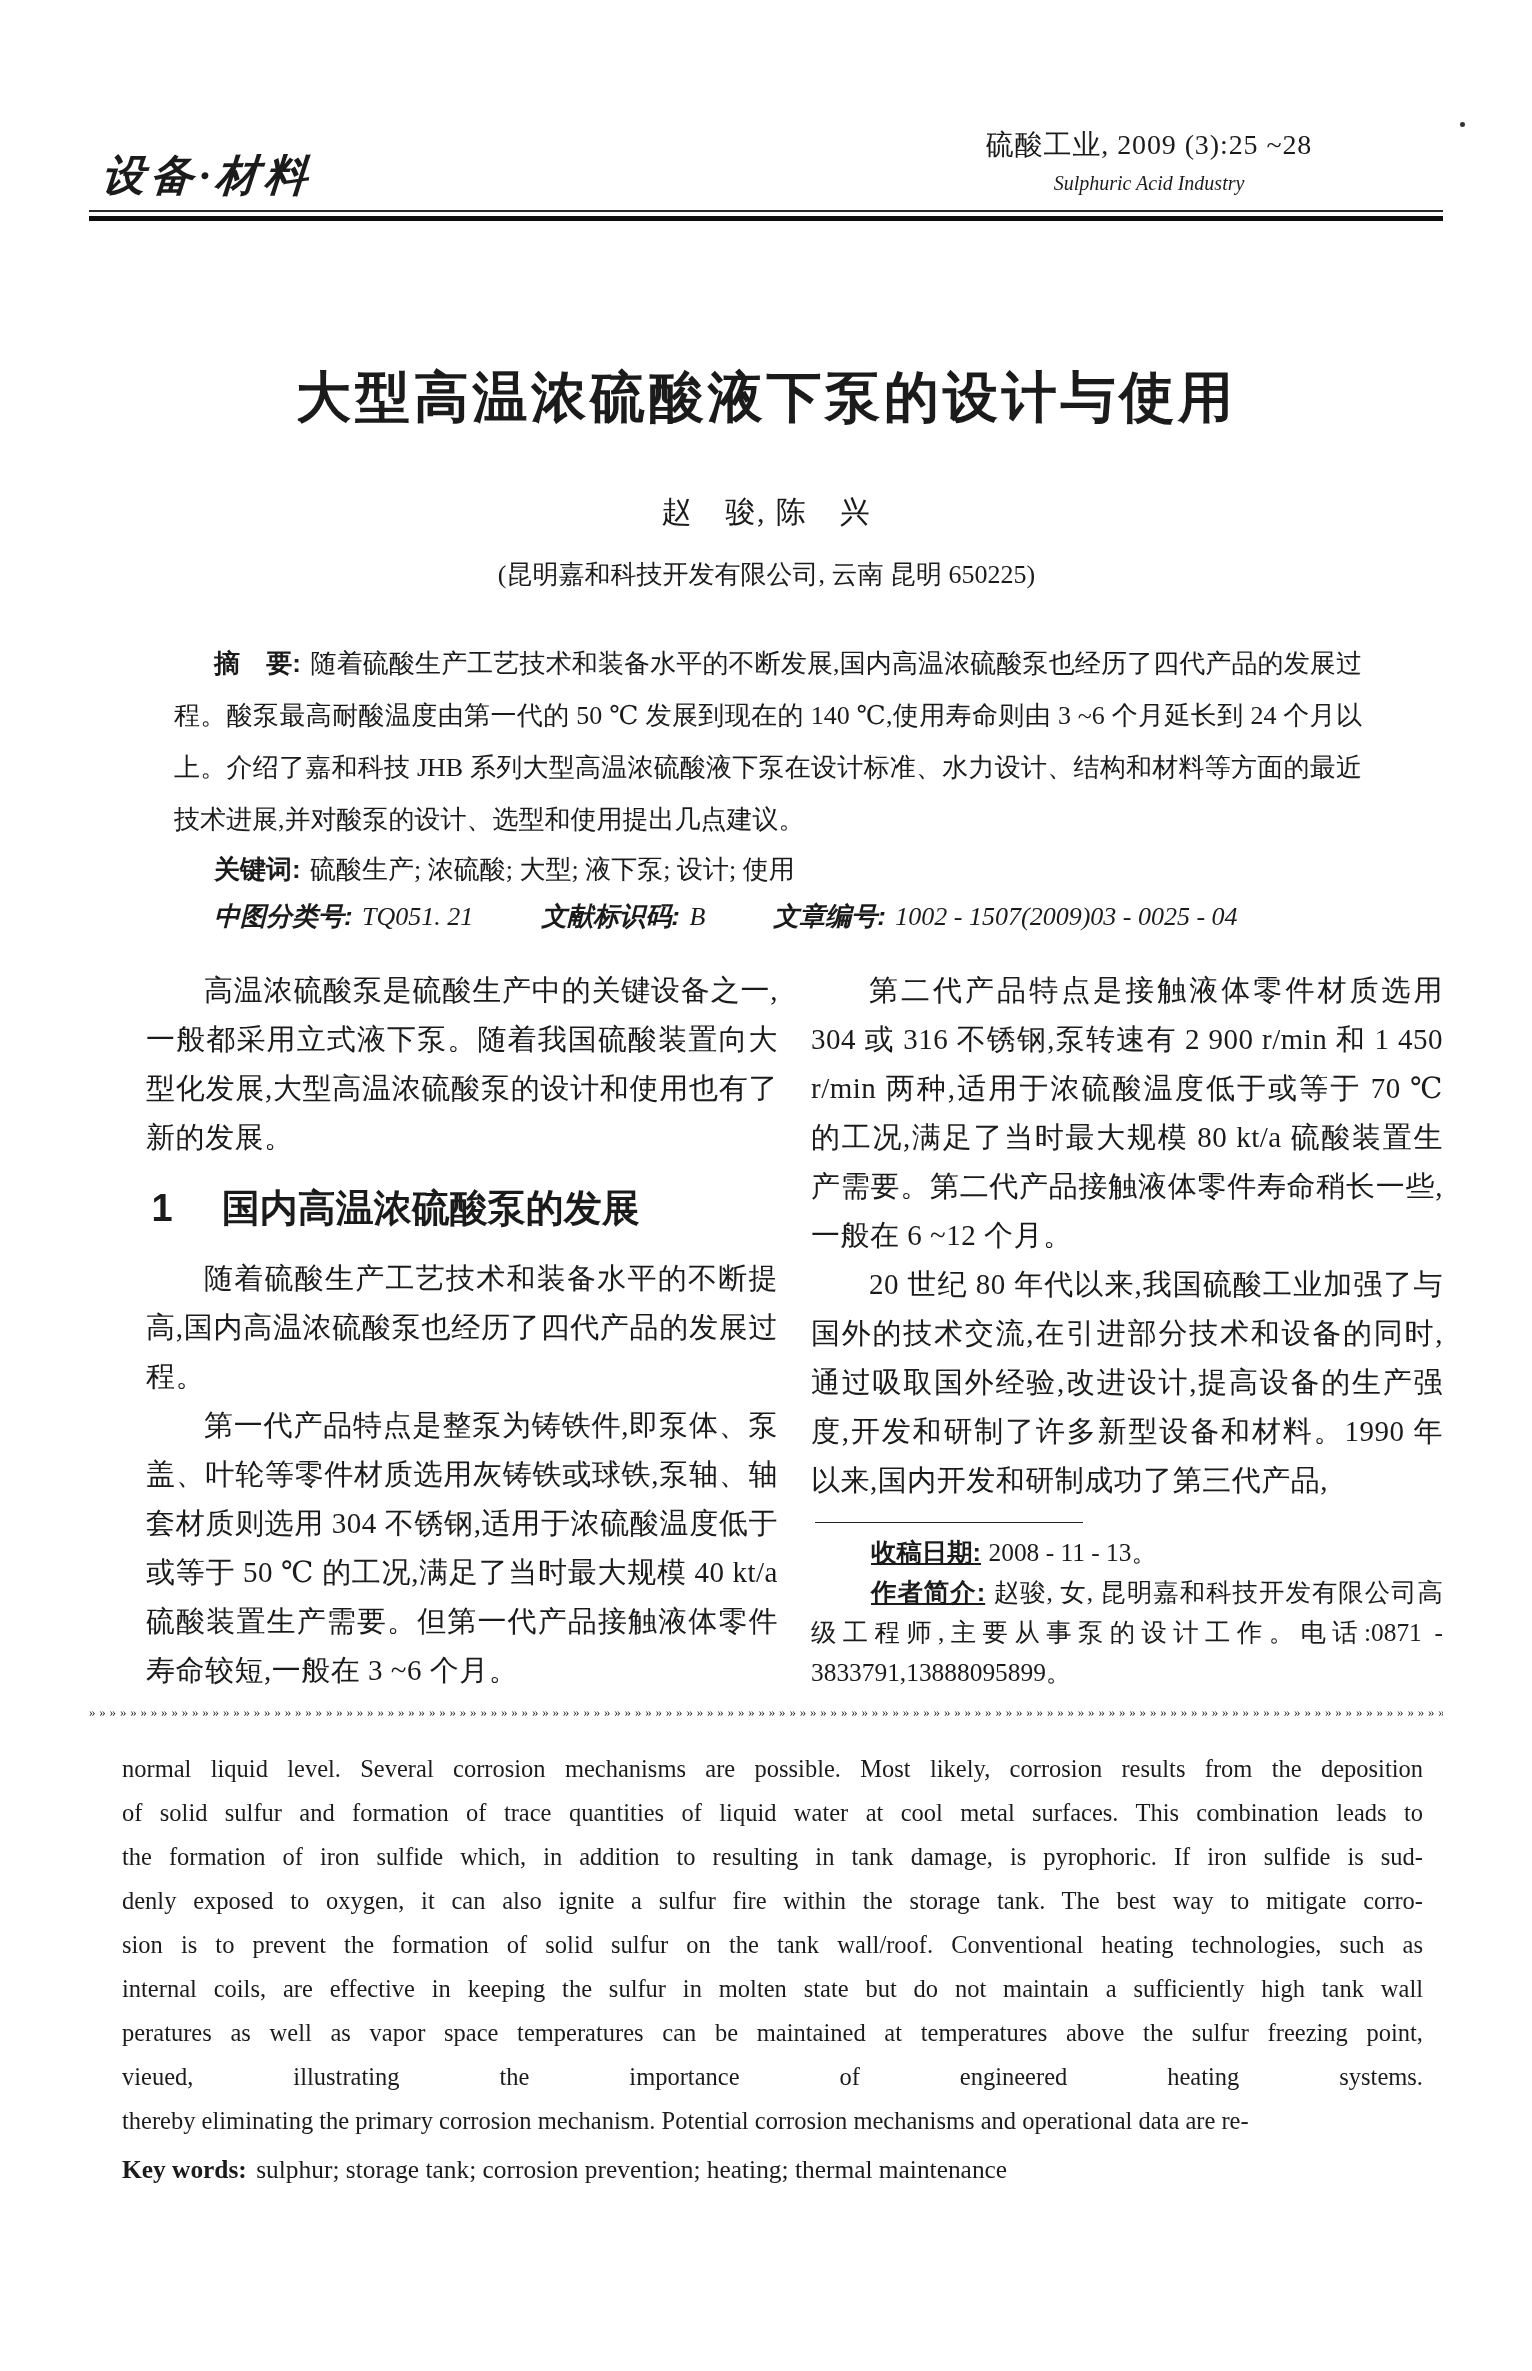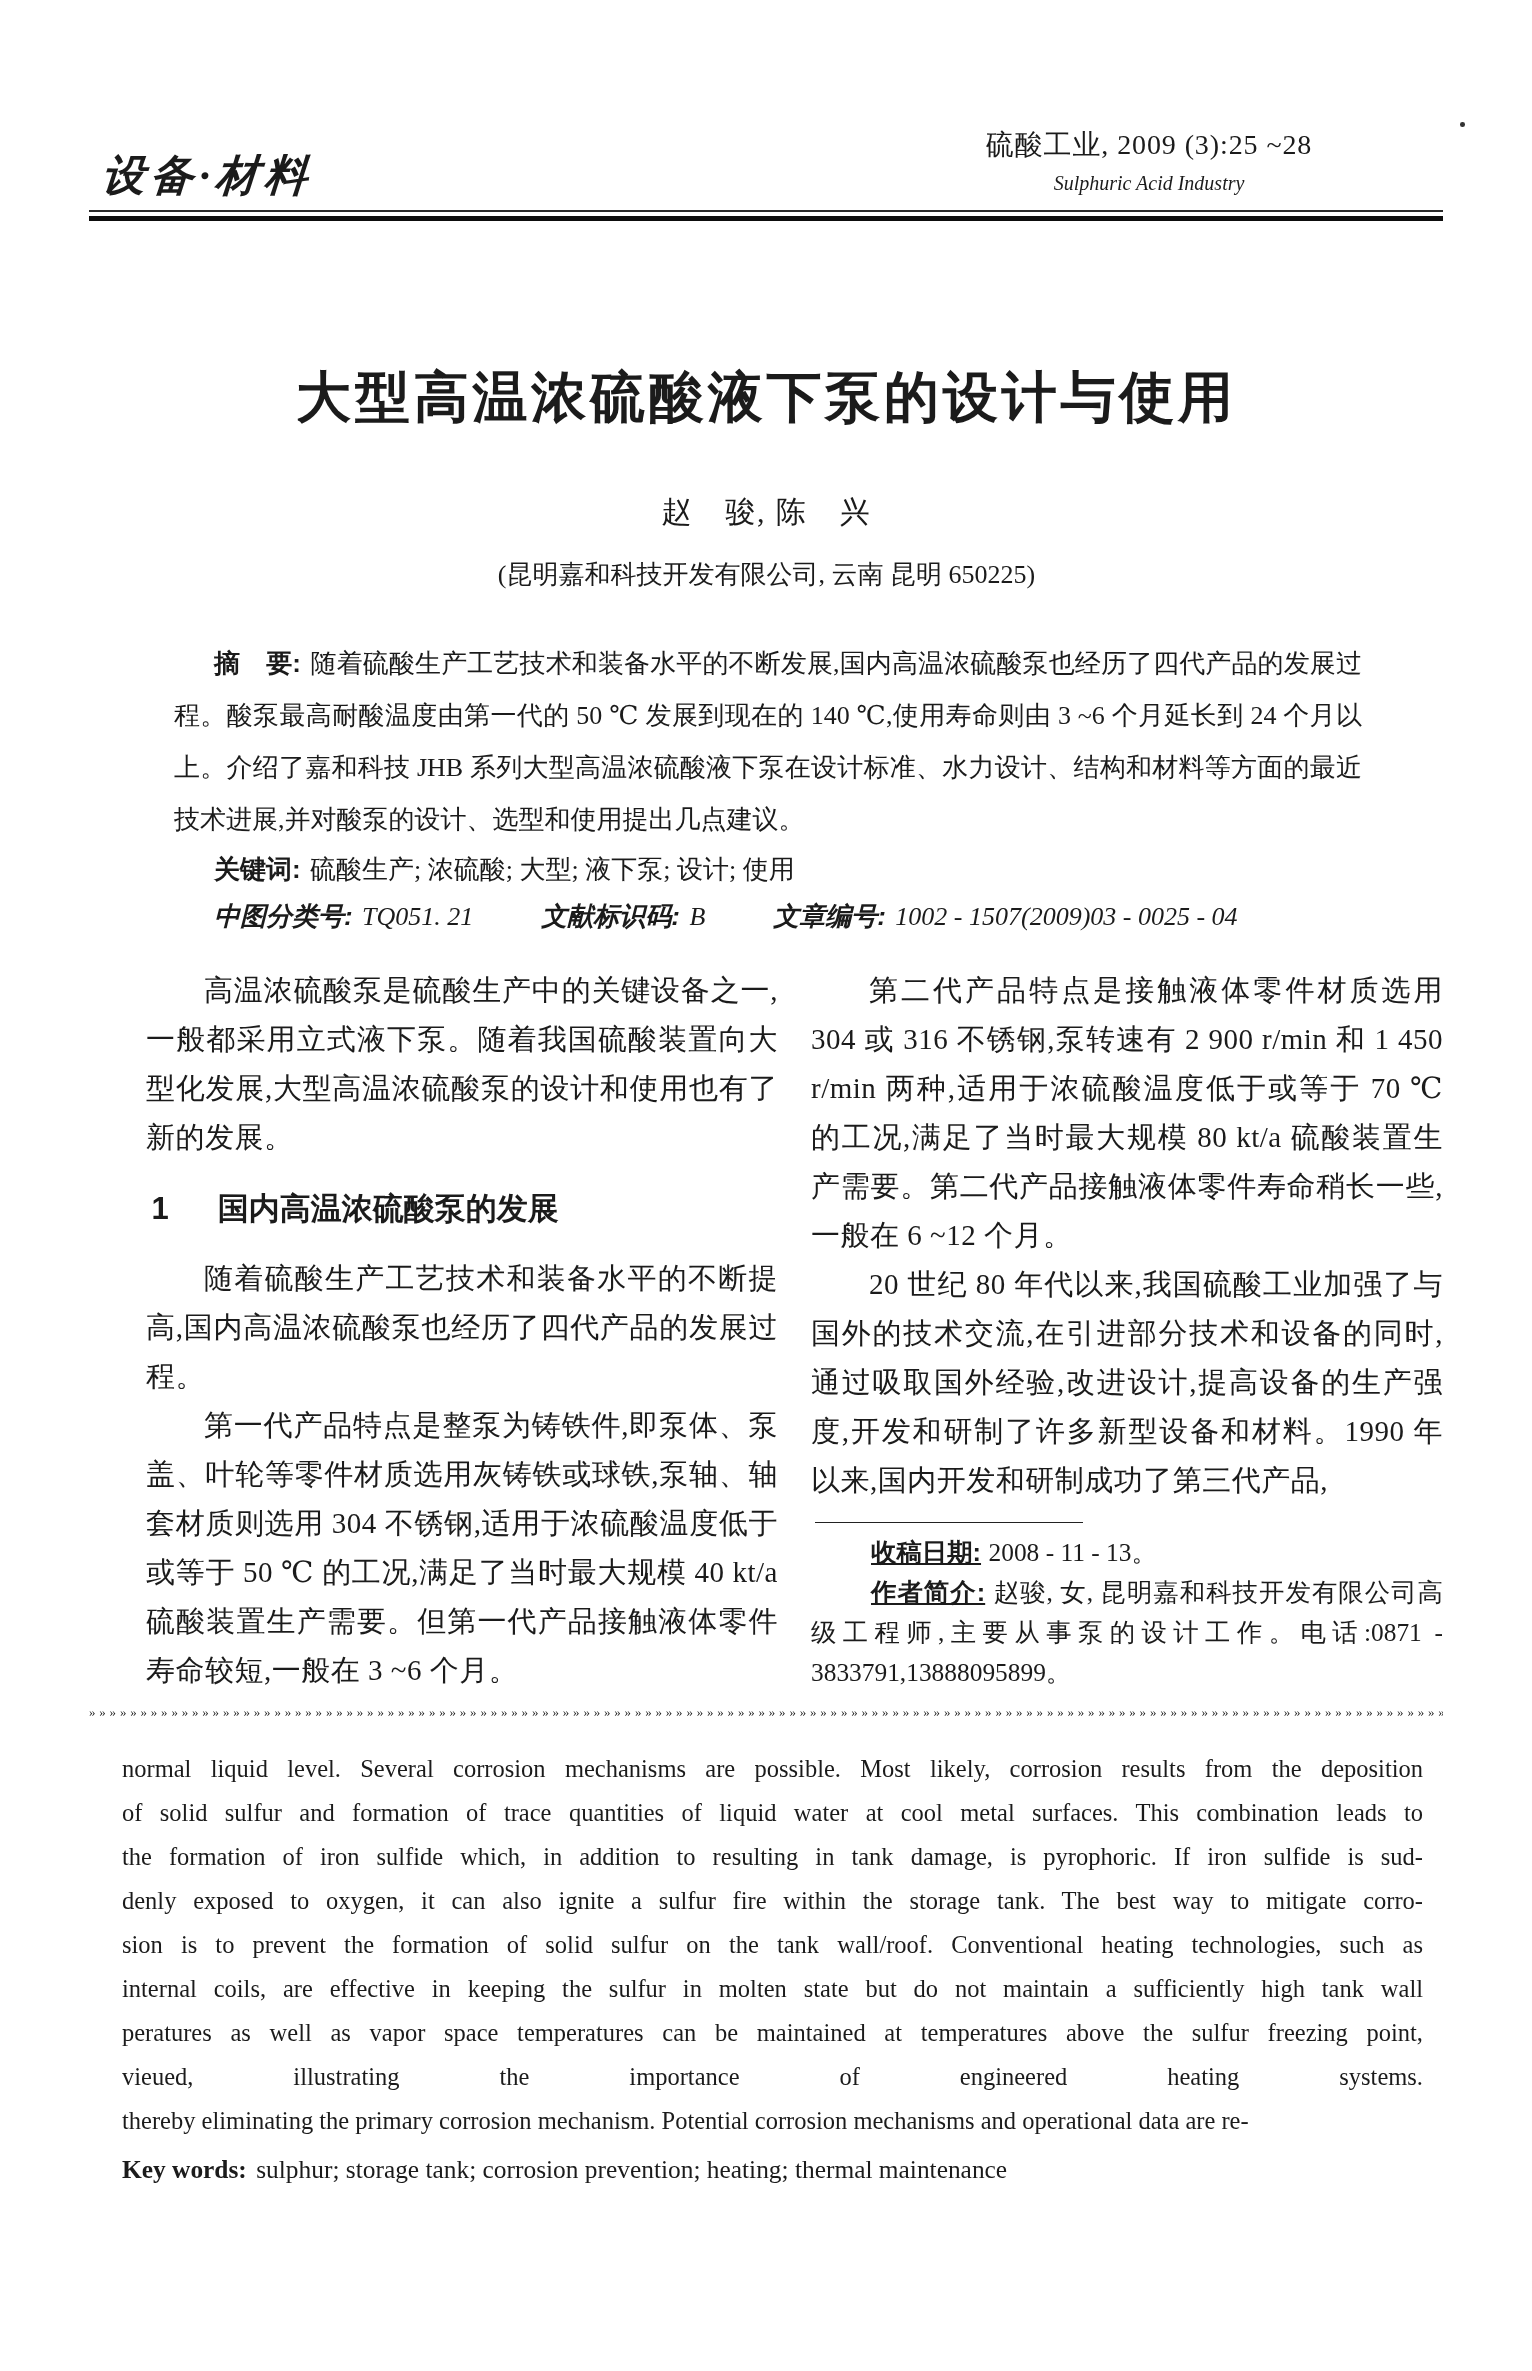--- a/index.html
+++ b/index.html
@@ -36,21 +36,21 @@
   .clcline { display:flex; gap:68px; padding-left:40px; line-height:47px; white-space:nowrap;font-style:italic; }
   .lbl { font-family:"Liberation Sans","DejaVu Sans",sans-serif; font-weight:bold; margin-right:9.4px; }
   
   .columns { position:absolute; left:121px; top:966px; width:1297px; display:flex; gap:33px;margin-left:25px; }
   .col { width:632px; }
   .body-p {
     margin:0; font-size:29px; line-height:49px;
     text-indent:58px; text-align:justify; letter-spacing:0.5px;
   }
   .sec-h {
-    margin:26px 0 24.5px 5.6px; font-size:31px; font-weight:bold;
+    margin:26px 0 24.5px 5.6px; font-size:38px; font-weight:bold;
     font-family:"Liberation Sans","DejaVu Sans",sans-serif; line-height:41px;
   }
   .sec-no { margin-right:49px; }
   .fn-rule { width:268px; border-top:1.9px solid #222; margin:17px 0 9.4px 3.8px; }
   .fn { margin:0; font-size:25.4px; line-height:40px; text-indent:60px; text-align:justify; }
   .fn .lbl { margin-right:7.5px;text-decoration:underline; }
   
   .dotted {
     position:absolute; left:89px; top:1704px; width:1354px; height:17px;
     overflow:hidden; white-space:nowrap; font-size:13px; letter-spacing:3.8px; color:#222;

